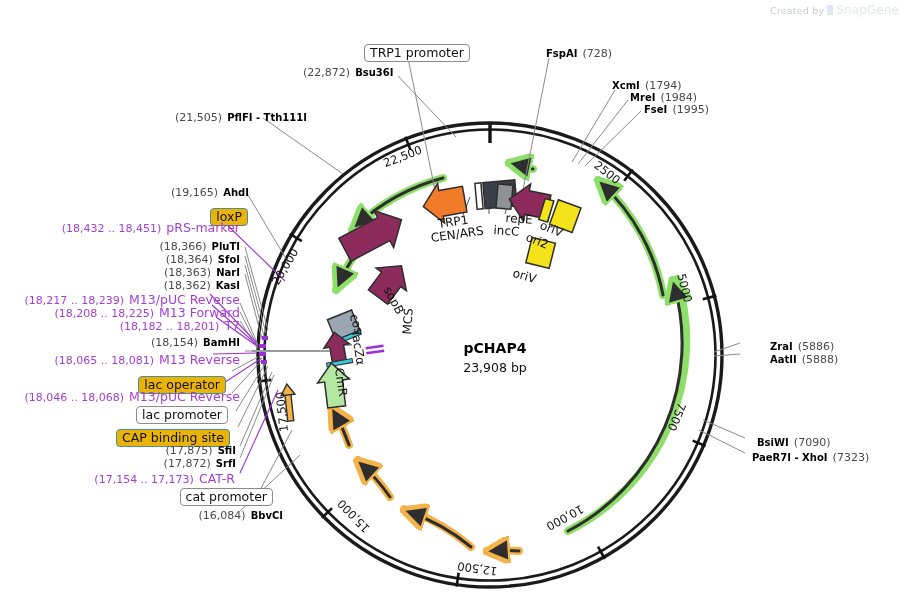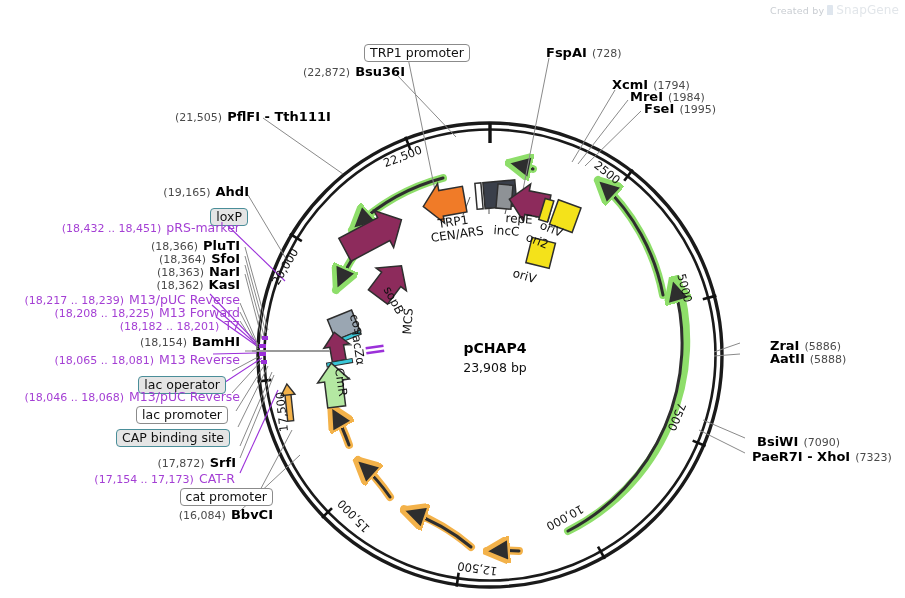--- a/index.html
+++ b/index.html
@@ -2,32 +2,32 @@
 <html><head>
 <meta charset="utf-8">
 <style>
   html,body{margin:0;padding:0;}
   body{
     width:905px;height:598px;background:#ffffff;position:relative;overflow:hidden;
     font-family:"DejaVu Sans","Liberation Sans",sans-serif;
   }
   #stage{position:absolute;left:0;top:0;width:905px;height:598px;}
   svg.layer{position:absolute;left:0;top:0;width:905px;height:598px;overflow:visible;}
-  .enz{font-weight:bold;font-size:13px;color:#000;}
+  .enz{font-weight:bold;font-size:10px;color:#000;}
   .pos{font-size:11px;color:#4a4a4a;}
   .feat-purple{color:#a43fd4;font-size:12.5px;}
   .pos-purple{color:#a43fd4;font-size:11px;}
   .rowr{position:absolute;white-space:nowrap;text-align:right;}
   .rowl{position:absolute;white-space:nowrap;text-align:left;}
 
   .boxlbl{
     display:inline-block;border:1px solid #8b8b8b;border-radius:4px;
     padding:0px 5px 1px 5px;background:#ffffff;font-size:12.5px;color:#111;
   }
-  .boxlbl.teal{background:#e5e5e5;border-color:#4a8e99;margin-top:9px;}
+  .boxlbl.teal{background:#eab308;border-color:#4a8e99;margin-top:9px;}
 
   .watermark{
     position:absolute;right:6px;top:3px;font-size:9.5px;color:#c9cdd2;
     letter-spacing:.2px;display:flex;align-items:center;gap:3px;
   }
   .wm-name{color:#e2e6ea;font-size:12px;letter-spacing:.1px;}
   .wm-flag{display:inline-block;width:6px;height:10px;background:#dfe6ee;border-radius:1px 1px 0 0;}
 
   .plname{position:absolute;text-align:center;white-space:nowrap;}
   .plname b{font-size:14px;color:#000;}
@@ -342,32 +342,36 @@
   <div class="rowr" style="left:0;width:240px;top:386px;">
     <span class="pos-purple">(18,046 .. 18,068)</span>
     <span class="feat-purple">M13/pUC Reverse</span>
   </div>
   <div class="rowr" style="left:0;width:228px;top:404px;">
     <span class="boxlbl">lac promoter</span>
   </div>
   <div class="rowr" style="left:0;width:230px;top:420px;">
     <span class="boxlbl teal">CAP binding site</span>
   </div>
+  <div class="rowr" style="left:0;width:236px;top:439px;">
+    <span class="pos">(17,875)</span>
+    <span class="enz">SfiI</span>
+  </div>
   <div class="rowr" style="left:0;width:236px;top:452px;">
     <span class="pos">(17,872)</span>
     <span class="enz">SrfI</span>
   </div>
   <div class="rowr" style="left:0;width:235px;top:468px;">
     <span class="pos-purple">(17,154 .. 17,173)</span>
     <span class="feat-purple">CAT-R</span>
   </div>
   <div class="rowr" style="left:0;width:253px;top:486px;padding-left:20px;">
     <span class="boxlbl">cat promoter</span>
   </div>
-  <div class="rowr" style="left:0;width:253px;top:504px;padding-left:20px;">
+  <div class="rowr" style="left:10px;width:253px;top:504px;padding-left:20px;">
     <span class="pos">(16,084)</span>
     <span class="enz">BbvCI</span>
   </div>
 
   <div class="rowl" style="left:770px;top:335px;">
     <span class="enz">ZraI</span>
     <span class="pos">(5886)</span>
   </div>
   <div class="rowl" style="left:770px;top:348px;">
     <span class="enz">AatII</span>

